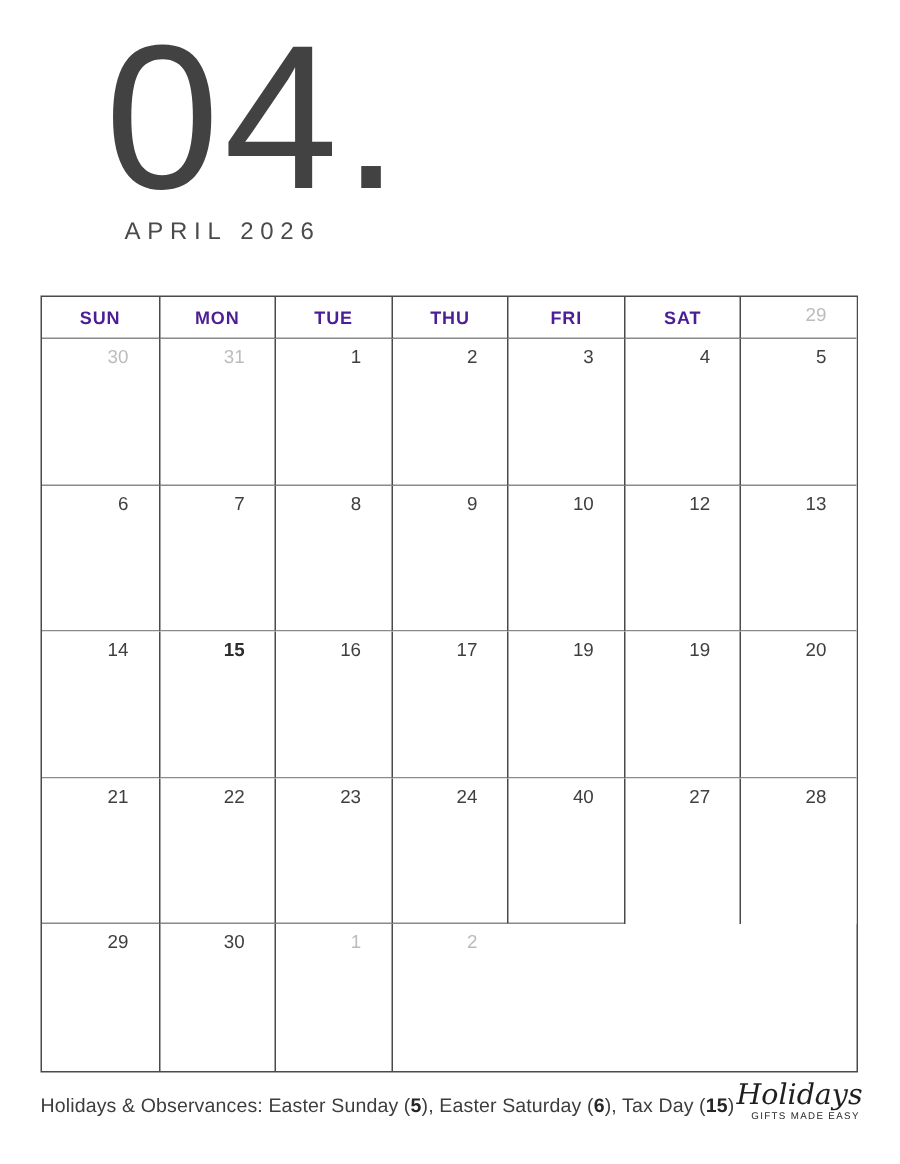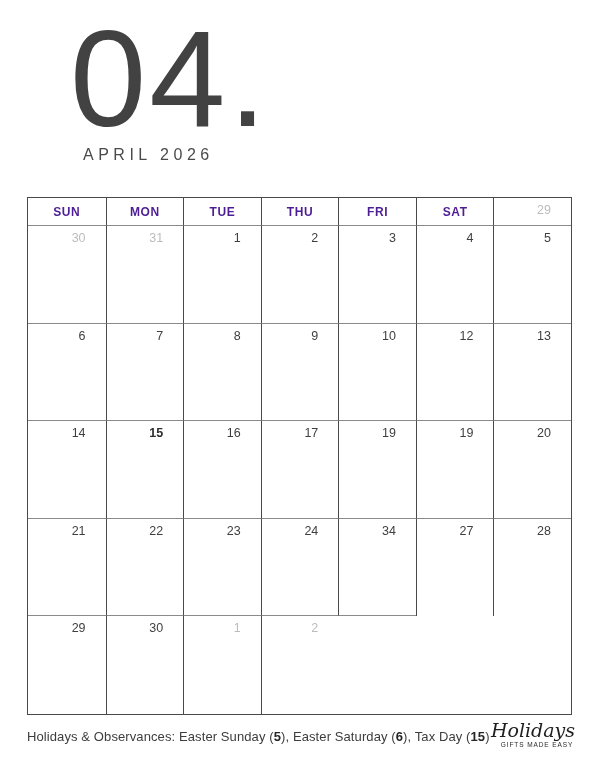--- a/index.html
+++ b/index.html
@@ -166,21 +166,21 @@
     <div class="cell">
         <span class="num">22</span>
       </div>
     <div class="cell">
         <span class="num">23</span>
       </div>
     <div class="cell">
         <span class="num">24</span>
       </div>
     <div class="cell">
-        <span class="num">34</span>
+        <span class="num">40</span>
       </div>
 
     <div class="cell last-row">
         <span class="num">27</span>
       </div>
     <div class="cell last-row">
         <span class="num">28</span>
       </div>
     <div class="cell last-row">
         <span class="num">29</span>

